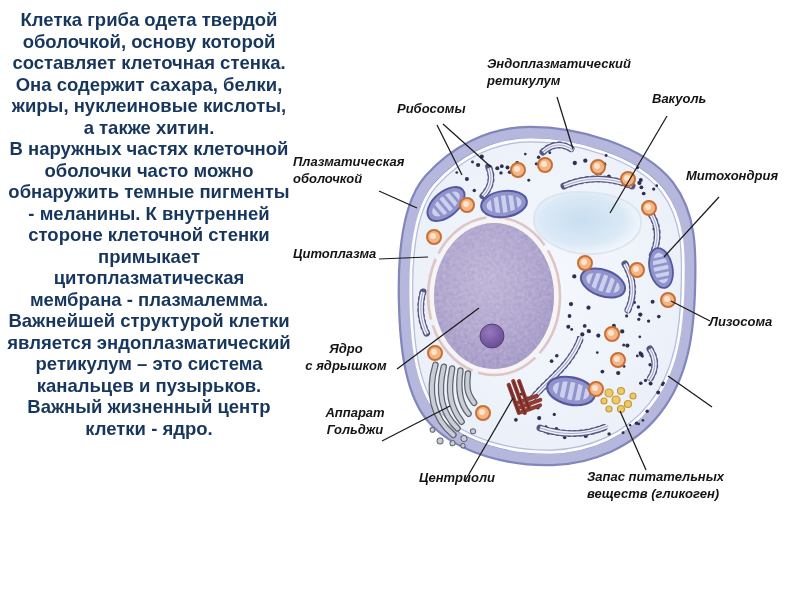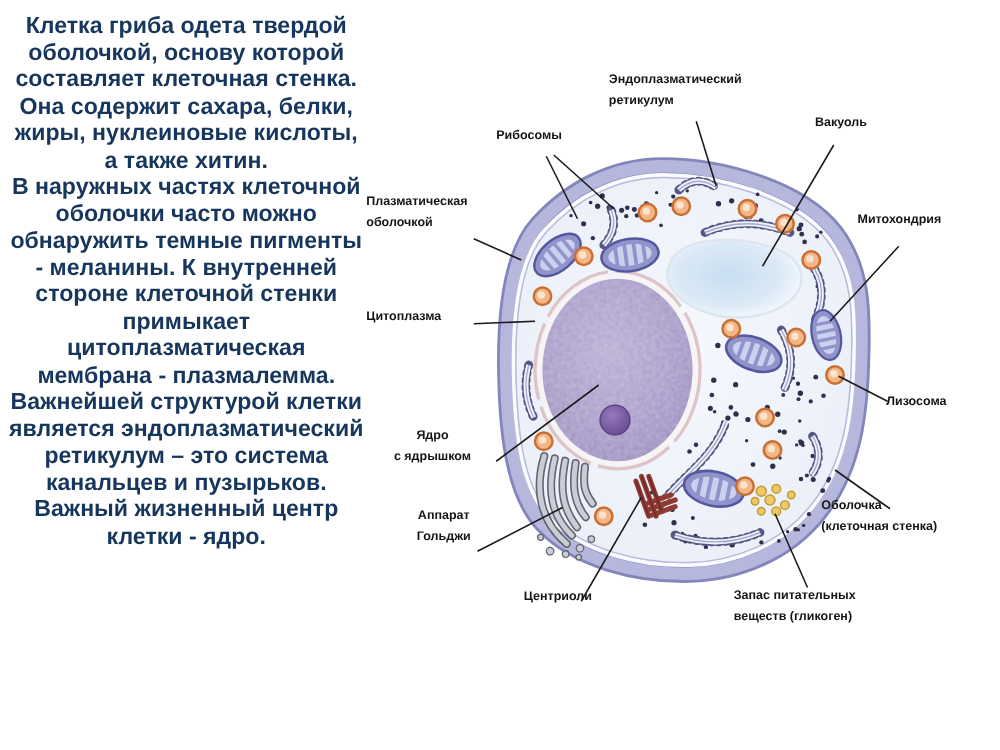--- a/index.html
+++ b/index.html
@@ -3,22 +3,22 @@
 <meta charset="utf-8">
 <style>
   html,body{margin:0;padding:0;background:#ffffff;}
   .slide{position:relative;width:800px;height:600px;background:#ffffff;overflow:hidden;
          font-family:"Liberation Sans",sans-serif;}
   .desc{position:absolute;left:6px;top:9px;width:286px;text-align:center;
         font-weight:bold;font-size:18.5px;line-height:21.5px;color:var(--desc-color,#17365d);}
   .desc p{margin:0;}
   .diagram-title{position:absolute;left:289px;top:44px;font-size:26px;font-weight:bold;
         color:#161616;letter-spacing:0.2px;}
-  .lbl{position:absolute;font-size:10px;font-weight:bold;line-height:16.5px;
-        color:var(--label-text,#141414);white-space:pre-line;}
+  .lbl{position:absolute;font-size:13px;font-weight:bold;line-height:16.5px;
+        color:var(--label-text,#141414);white-space:pre-line;font-style:italic;}
   .lbl.c{text-align:center;}
   svg.cell{position:absolute;left:0;top:0;}
   .er-bead{fill:none;stroke:#565684;stroke-width:7;stroke-dasharray:1.6 4.2;stroke-linecap:round;}
   .er-core{fill:none;stroke:#eef2f9;stroke-width:4;}
   .er-mid{fill:none;stroke:#a7a9cf;stroke-width:1.1;}
   .leader{stroke:#1a1a1a;stroke-width:1.25;}
 </style>
 </head>
 <body>
 
@@ -335,19 +335,17 @@
   <div class="lbl" style="left:397px;top:101px;">Рибосомы</div>
   <div class="lbl" style="left:293px;top:154px;">Плазматическая
 оболочкой</div>
   <div class="lbl" style="left:686px;top:168px;">Митохондрия</div>
   <div class="lbl" style="left:293px;top:246px;">Цитоплазма</div>
   <div class="lbl c" style="left:312px;top:405px;width:86px;">Аппарат
 Гольджи</div>
   <div class="lbl c" style="left:294px;top:341px;width:104px;">Ядро
 с ядрышком</div>
   <div class="lbl" style="left:709px;top:314px;">Лизосома</div>
-  <div class="lbl" style="left:657px;top:397px;">Оболочка
-(клеточная стенка)</div>
   <div class="lbl" style="left:419px;top:470px;">Центриоли</div>
   <div class="lbl" style="left:587px;top:469px;">Запас питательных
 веществ (гликоген)</div>
 
 </div>
 
 </body></html>

